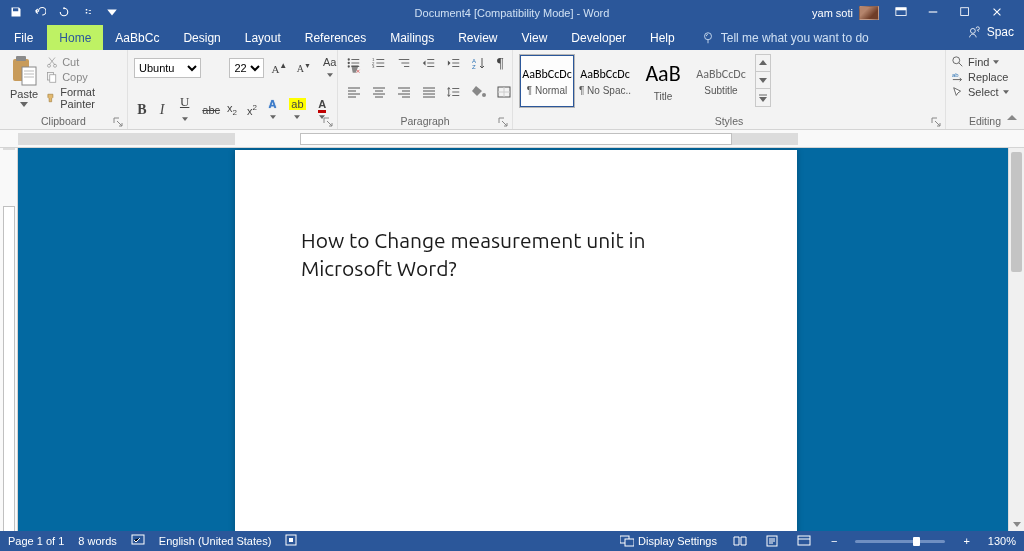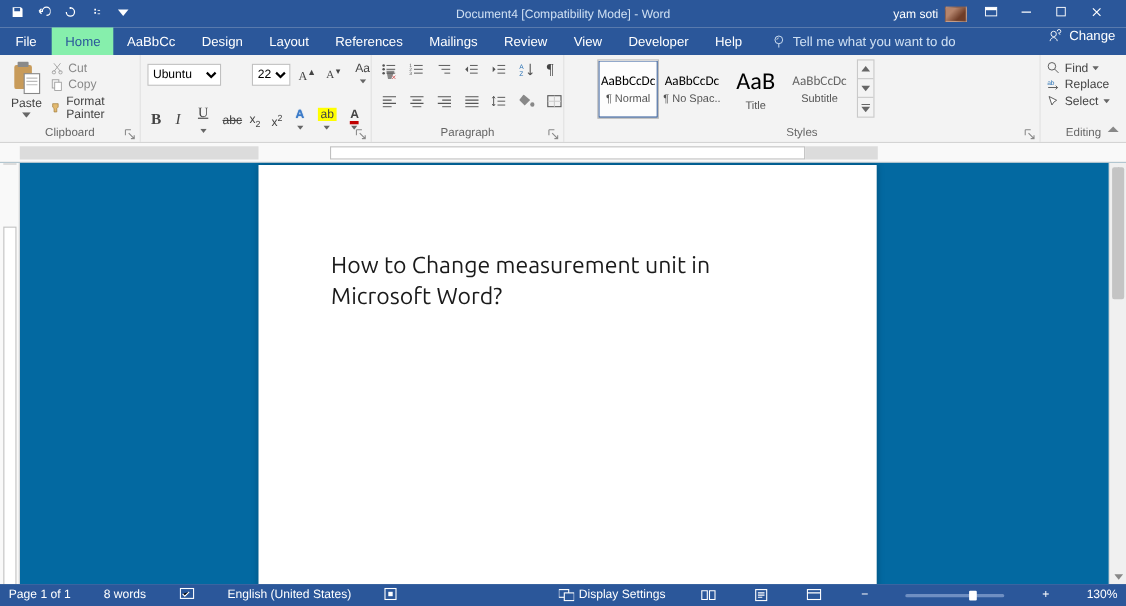--- a/index.html
+++ b/index.html
@@ -15,21 +15,21 @@
 .titlebar .title { position: absolute; left: 50%; transform: translateX(-50%); color: #cfe0f3; }
 .titlebar .right { position: absolute; right: 17px; display: flex; align-items: flex-end; gap: 12px; }
 .titlebar .right .user { display: flex; align-items: center; gap: 6px; color: #fff; }
 .titlebar .avatar { width: 20px; height: 14px; background: linear-gradient(135deg,#b4846c 30%,#6f3d28 70%); border:1px solid #fff3;}
 .titlebar .wbtn { width: 20px; text-align: center; }
 .titlebar .wbtn svg { width: 12px; height: 12px; }
 
 
 .tabs { height: 25px; background: #2b579a; display: flex; align-items: stretch; color: #fff; font-size: 12px; position: relative;}
 .tab { padding: 0 12px; display: flex; align-items: center; cursor: pointer; }
-.tab.active { background: #86efac; color: #2b579a; text-align: right; }
+.tab.active { background: #bef264; color: #2b579a; text-align: right; }
 .tab.file { padding: 0 14px; }
 .tabs .tell { display: flex; align-items: center; gap: 6px; padding-left: 14px; color: #cfe0f3;}
 .tabs .share { position: absolute; right: 10px; display: flex; align-items: center; gap: 6px; color: #fff;}
 
 
 .ribbon { height: 80px; background: #f3f3f3; border-bottom: 1px solid #d4d4d4; display: flex; font-size: 11px; color: #444; }
 .group { border-right: 1px solid #e1e1e1; padding: 4px 6px 2px 6px; display: flex; flex-direction: column; position:relative;}
 .group .body { flex: 1; display: flex; align-items: flex-start; gap: 4px; }
 .group .label { text-align: center; font-size: 10.5px; color: #666; padding-top: 2px; position:relative;}
 .group .launcher { position:absolute; right:4px; bottom:2px; width:10px; height:10px; }
@@ -54,21 +54,21 @@
 .font .under { text-decoration:underline; font-family:"Times New Roman",serif; font-size:13px;}
 .font .strike { text-decoration:line-through; }
 
 
 .para .row { display:flex; align-items:center; gap:5px; }
 .para .row1 { margin-bottom:6px; }
 .para .btn { padding:2px 3px; }
 .para .btn svg { width:14px; height:12px; }
 
 
-.styles .gallery { display:flex; gap:2px;margin-left:24px; }
+.styles .gallery { display:flex; gap:2px; }
 .style-item { width:56px; height:54px; border:1px solid transparent; display:flex; flex-direction:column; align-items:center; justify-content:center; gap:4px; }
 .style-item.sel { border:1px solid #b6b6b6; background:#fdfdfd; box-shadow:0 0 0 1px #2b579a inset;}
 .style-item .prev { font-family: Calibri, sans-serif; }
 .style-item .nm { font-size:10px; color:#555; }
 .styles .scroll { display:flex; flex-direction:column; border:1px solid #c9c9c9; margin-left:2px; }
 .styles .scroll div { width:14px; height:17px; display:flex; align-items:center; justify-content:center; border-bottom:1px solid #c9c9c9;}
 .styles .scroll div:last-child { border-bottom:none;}
 .styles .scroll svg { width:8px; height:8px; }
 
 
@@ -90,21 +90,21 @@
 .page .content { position:absolute; left:66px; top:76px; right:66px; font-family: Ubuntu, "Segoe UI", sans-serif; font-size:21px; color:#1a1a1a; line-height:1.35;}
 
 
 .vscroll { position:absolute; right:0; top:0; bottom:0; width:16px; background:#f0f0f0; border-left:1px solid #dcdcdc;}
 .vscroll .thumb { position:absolute; left:2px; right:2px; top:4px; height:120px; background:#c4c4c4; border-radius:2px;}
 .vscroll .arr { position:absolute; left:0; right:0; height:14px; display:flex; align-items:center; justify-content:center;}
 .vscroll .arr svg{ width:8px; height:8px;}
 .vscroll .arr.bot{ bottom:0;}
 
 
-.status { position:absolute; left:0; right:0; bottom:0; height:20px; background:#2b579a; color:#fff; font-size:11px; display:flex; align-items:center; padding:0 8px; gap:30px;}
+.status { position:absolute; left:0; right:0; bottom:0; height:20px; background:#2b579a; color:#fff; font-size:11px; display:flex; align-items:center; padding:0 8px; gap:14px;}
 .status .spacer { flex:1;}
 .status .viewbtn { width:18px; height:14px; display:flex; align-items:center; justify-content:center;}
 .status .viewbtn svg { width:14px; height:12px; }
 .status .zslider { width:90px; height:3px; background:#6f8fc2; position:relative; border-radius:2px;}
 .status .zslider .knob { position:absolute; top:-3px; left:58px; width:7px; height:9px; background:#fff; border-radius:1px;}
 .status .zm { padding:0 4px;}
 </style>
 </head>
 <body>
 
@@ -167,21 +167,21 @@
         <circle cx="8" cy="6" r="4" fill="none" stroke="#cfe0f3"></circle>
         <path stroke="#cfe0f3" d="M8 10v4M6 6a2 2 0 0 1 2-2"></path>
       </svg>
     <span>Tell me what you want to do</span>
   </div>
   <div class="share">
     <svg width="13" height="13" viewBox="0 0 16 16">
         <circle cx="6" cy="6" r="3" fill="none" stroke="#fff"></circle>
         <path fill="none" stroke="#fff" d="M2 14c0-2 2-4 4-4s4 2 4 4M11 5c1 0 2 1 2 2M10 3a2 2 0 1 1 2 2"></path>
       </svg>
-    <span>Change</span>
+    <span>Spac</span>
   </div>
 </div>
 
 <div class="ribbon">
 
   <div class="group clipboard" style="width:128px;">
     <div class="body">
       <div class="paste">
         <div class="icn">
           <svg viewBox="0 0 28 30">

